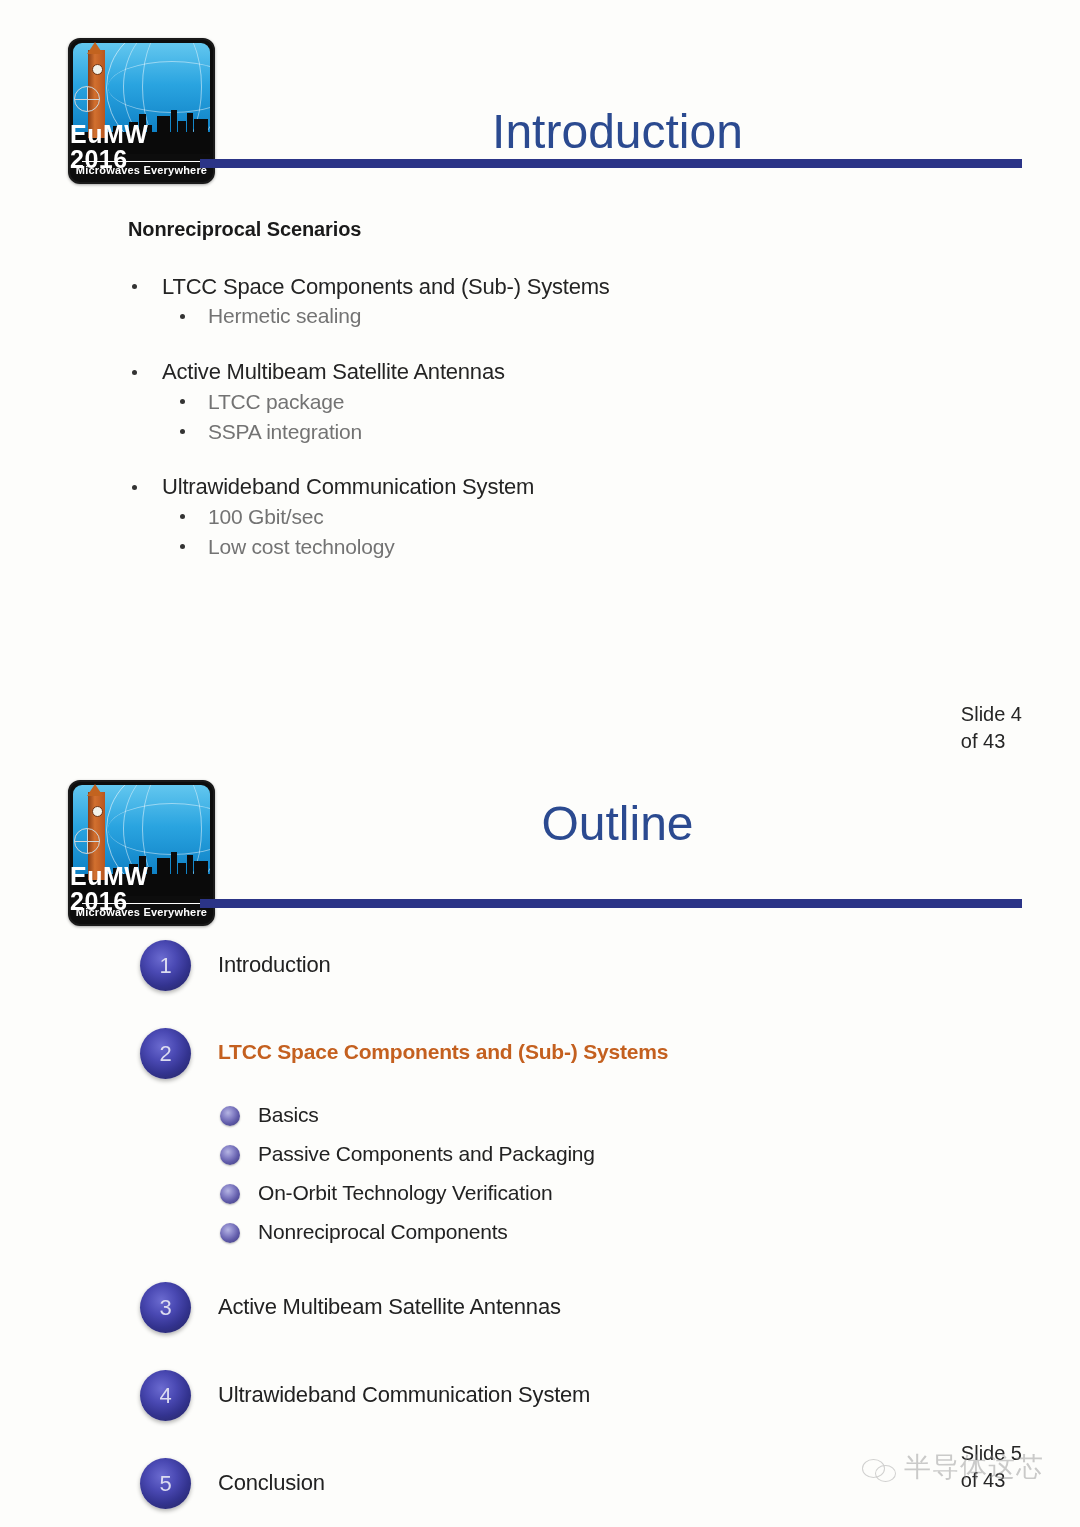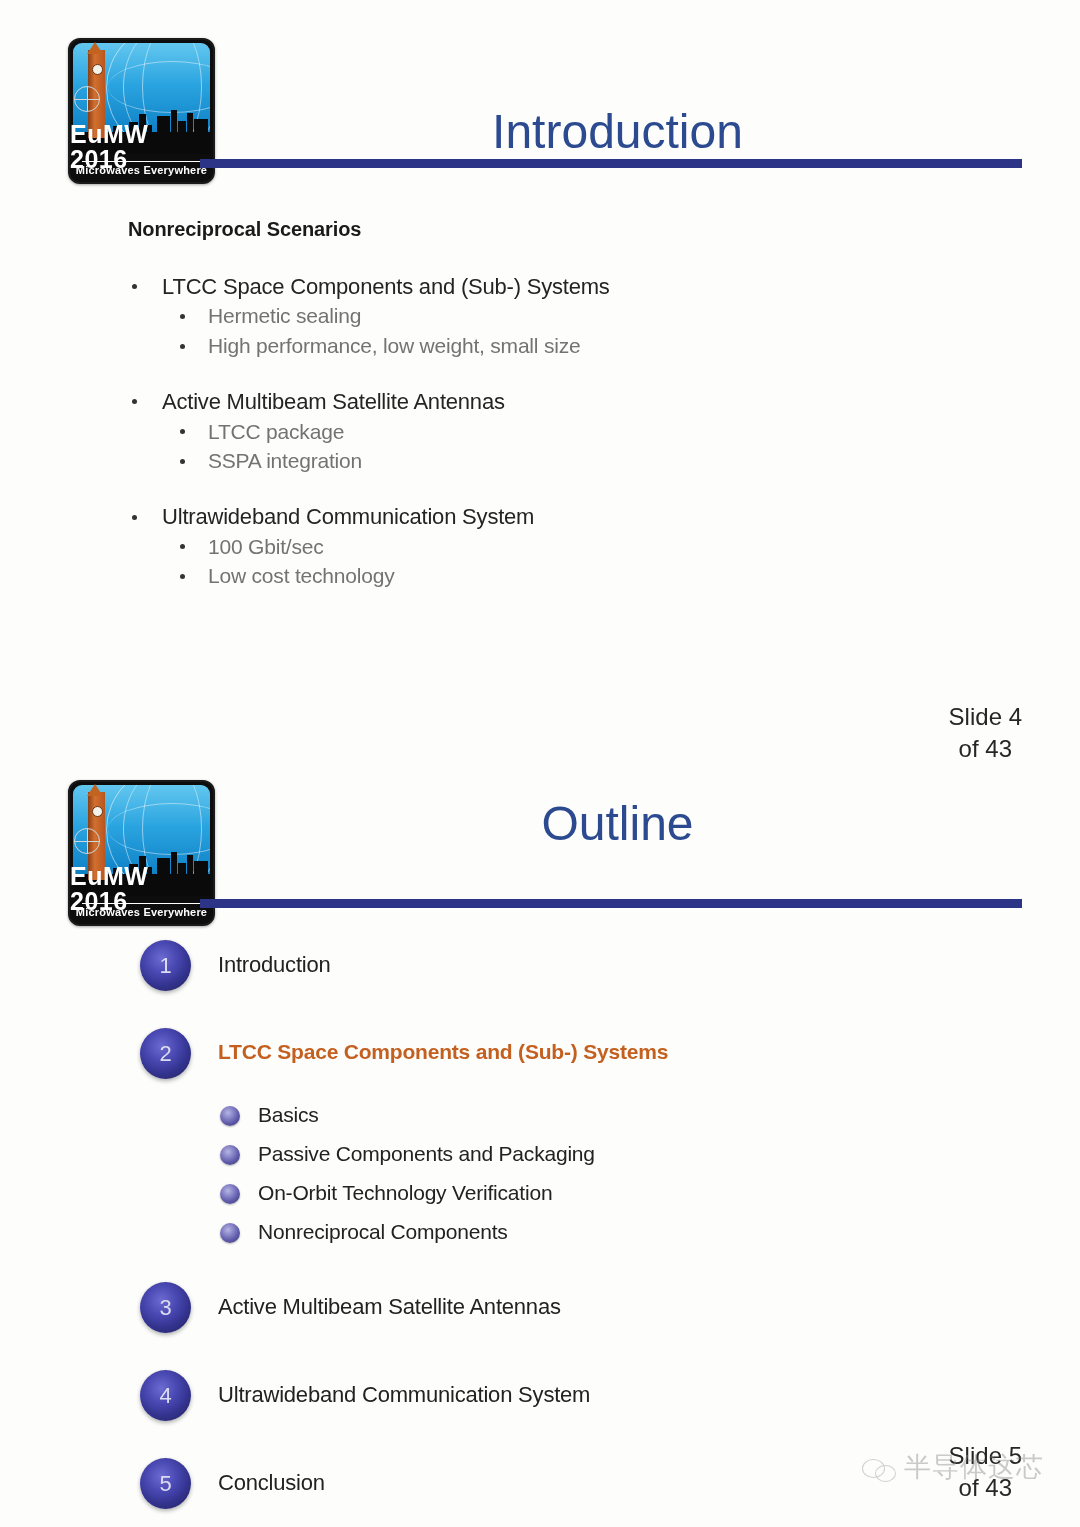--- a/index.html
+++ b/index.html
@@ -249,22 +249,22 @@
     width: 5px;
     height: 5px;
     border-radius: 50%;
     background: #333;
   }
 
   
   .slide-num {
     position: absolute;
     right: 58px;
-    text-align: center;
-    font-size: 24px;
+    text-align: left;
+    font-size: 20px;
     color: #262626;
     line-height: 1.35;
   }
   #intro-num { top: 701px; }
   #outline-num { top: 1440px; right: 58px; }
 
   
   .outline-list {
     position: absolute;
     left: 140px;
@@ -405,24 +405,20 @@
 
     <div class="grp">
       <div class="l1">
         <span class="dot"></span>
         <span>LTCC Space Components and (Sub-) Systems</span>
       </div>
       <div class="l2">
         <span class="dot"></span>
         <span>Hermetic sealing</span>
       </div>
-      <div class="l2">
-        <span class="dot"></span>
-        <span>High performance, low weight, small size</span>
-      </div>
     </div>
 
     <div class="grp">
       <div class="l1">
         <span class="dot"></span>
         <span>Active Multibeam Satellite Antennas</span>
       </div>
       <div class="l2">
         <span class="dot"></span>
         <span>LTCC package</span>

